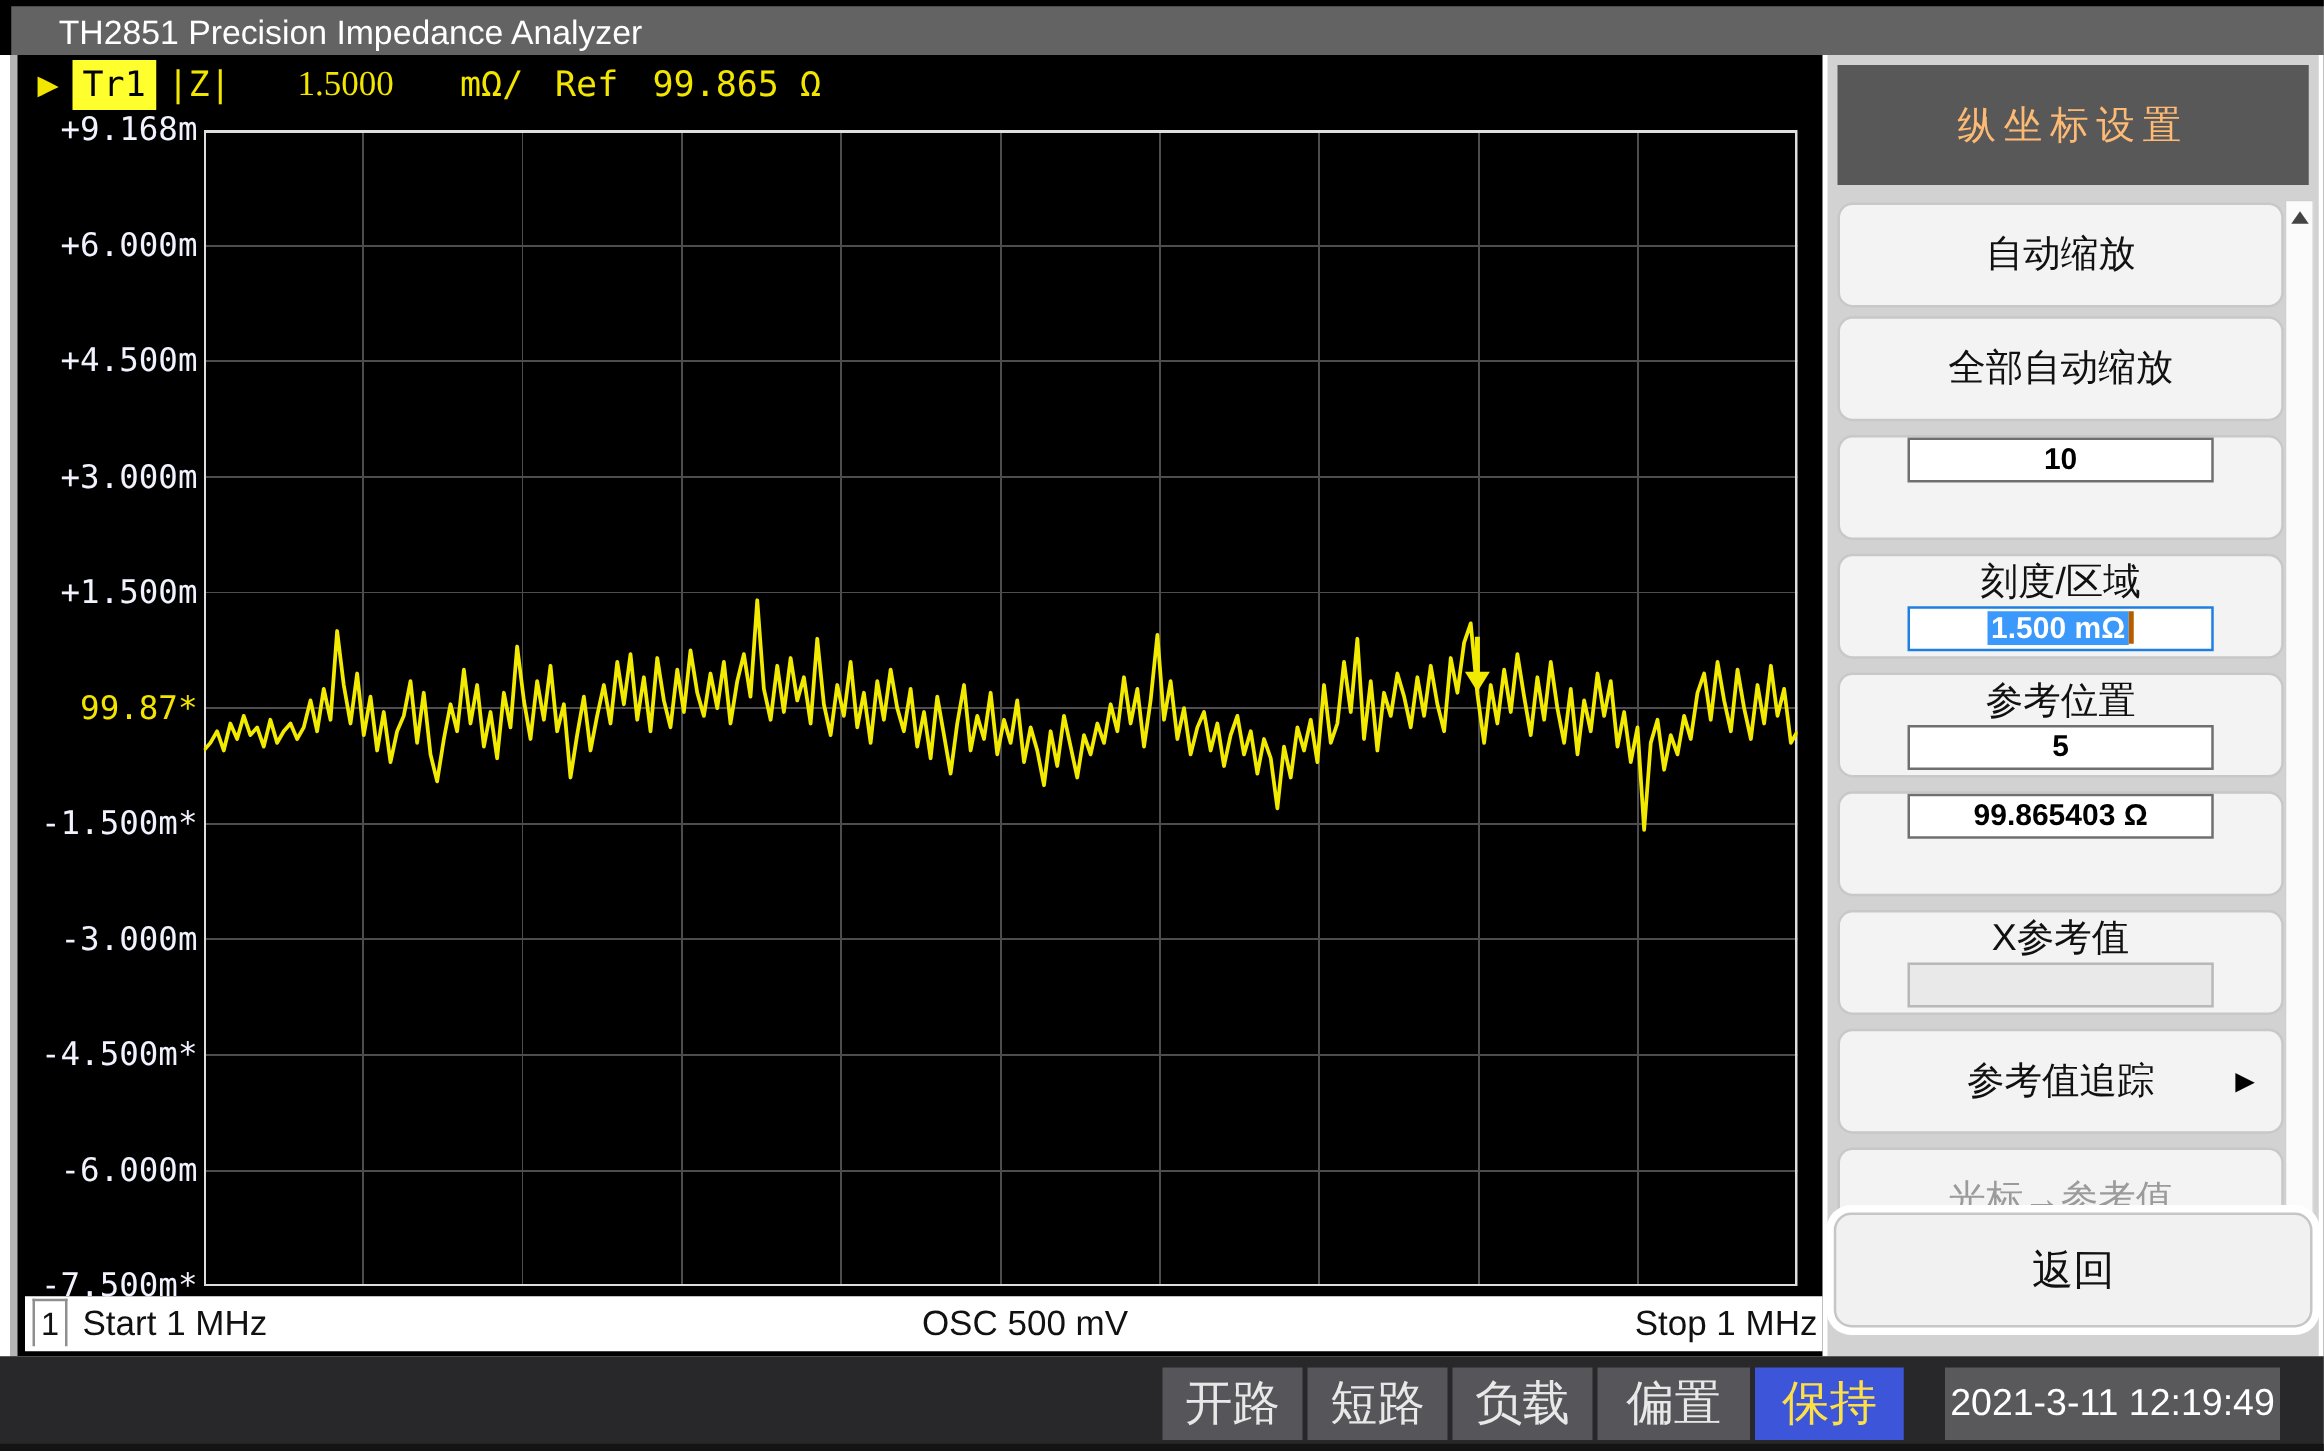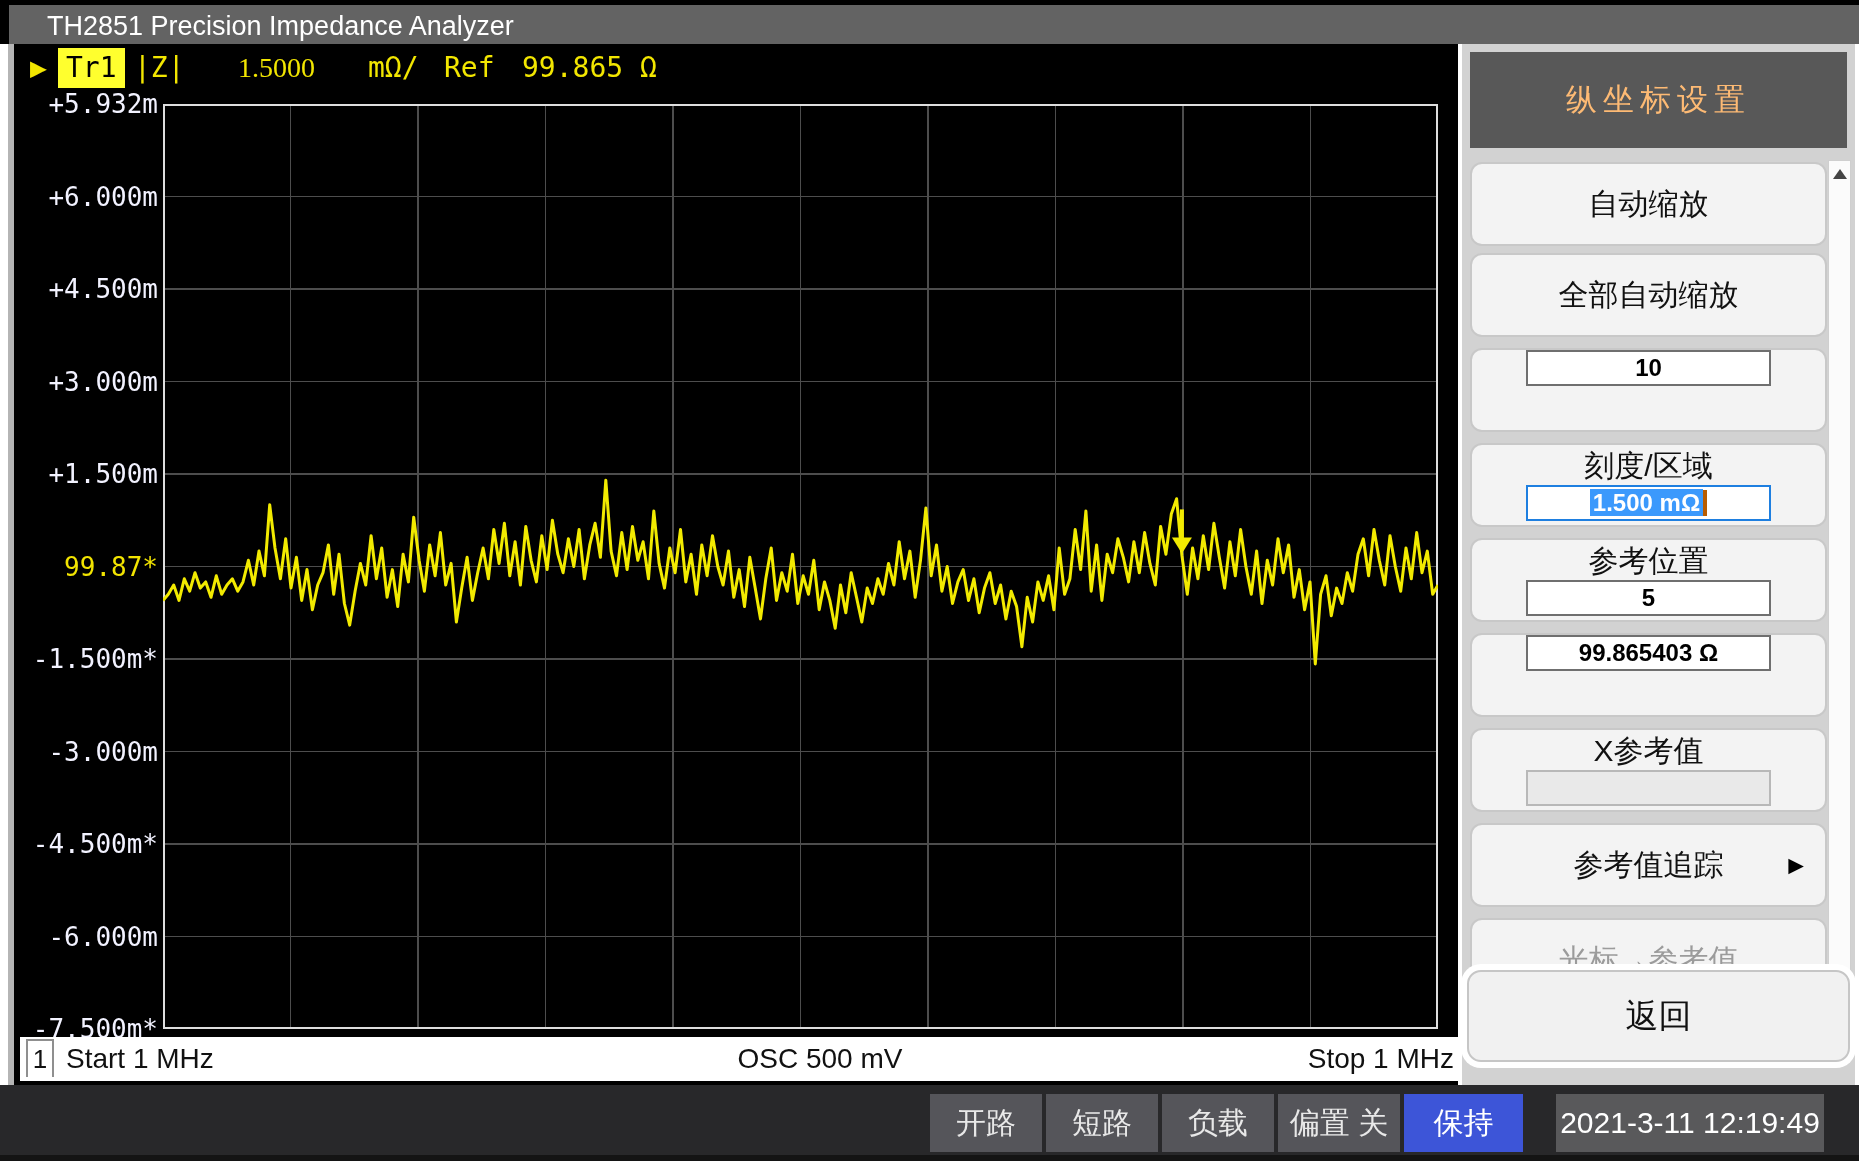--- a/index.html
+++ b/index.html
@@ -70,26 +70,26 @@
   .scroll { position:absolute; left:366px; top:116px; width:23px; height:850px;
             background:#fbfbfb; border:1px solid #cfcfcf; }
   .sarr { position:absolute; left:50%; transform:translateX(-50%); width:0; height:0; }
   .sarr.up   { top:8px;    border-left:7px solid transparent; border-right:7px solid transparent; border-bottom:10px solid #444; }
   .sarr.down { bottom:8px; border-left:7px solid transparent; border-right:7px solid transparent; border-top:10px solid #444; }
 
   
   .botbar { position:absolute; left:0; top:1085px; width:1859px; height:76px; background:#28282a;
             border-bottom:6px solid #141414; }
   .bbtn { position:absolute; top:9px; height:58px; background:#55555a; color:#e8e8e8;
-          font-size:30px; text-align:center; line-height:58px; }
+          font-size:38px; text-align:center; line-height:58px; }
   .bbtn.b-open  { left:930px;  width:112px; }
   .bbtn.b-short { left:1046px; width:112px; }
   .bbtn.b-load  { left:1162px; width:112px; }
   .bbtn.b-bias  { left:1278px; width:122px; }
-  .bbtn.b-hold  { left:1404px; width:119px; background:#3d55d8; color:#ffffff; }
+  .bbtn.b-hold  { left:1404px; width:119px; background:#3d55d8; color:#fde047; }
   .dtime { position:absolute; left:1556px; top:9px; width:268px; height:58px; background:#59595b;
            color:#fff; font-size:30px; text-align:center; line-height:58px; }
 </style>
 </head>
 <body>
 
 <div id="stage">
 
   <div class="titlebar">
     <div class="ttl">TH2851 Precision Impedance Analyzer</div>
@@ -101,21 +101,21 @@
       <span class="seg tr-arrow">▶</span>
       <span class="seg tr-name">Tr1</span>
       <span class="seg tr-param">|Z|</span>
       <span class="seg tr-scale">1.5000</span>
       <span class="seg tr-unit">mΩ/</span>
       <span class="seg tr-ref">Ref</span>
       <span class="seg tr-refv">99.865 Ω</span>
     </div>
 
     <div class="ylabels" id="ylabels">
-        <div class="ytick" style="top: 0px;">+5.932m</div>
+        <div class="ytick" style="top: 0px;">+9.168m</div>
         <div class="ytick" style="top: 92.5px;">+6.000m</div>
         <div class="ytick" style="top: 185px;">+4.500m</div>
         <div class="ytick" style="top: 277.5px;">+3.000m</div>
         <div class="ytick" style="top: 370px;">+1.500m</div>
         <div class="ytick ref" style="top: 462.5px;">99.87*</div>
         <div class="ytick" style="top: 555px;">-1.500m*</div>
         <div class="ytick" style="top: 647.5px;">-3.000m</div>
         <div class="ytick" style="top: 740px;">-4.500m*</div>
         <div class="ytick" style="top: 832.5px;">-6.000m</div>
         <div class="ytick" style="top: 925px;">-7.500m*</div>

